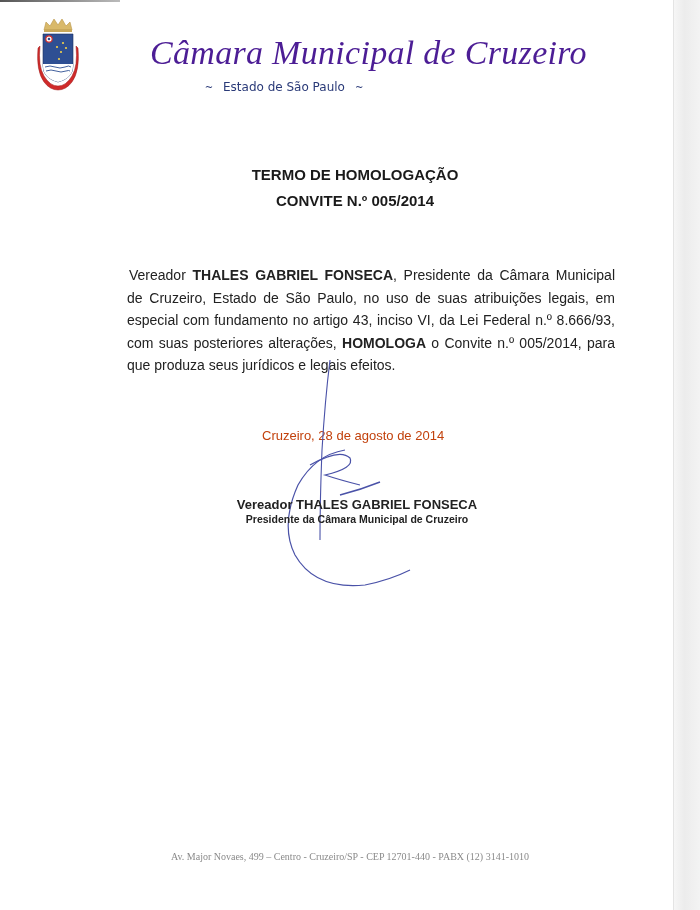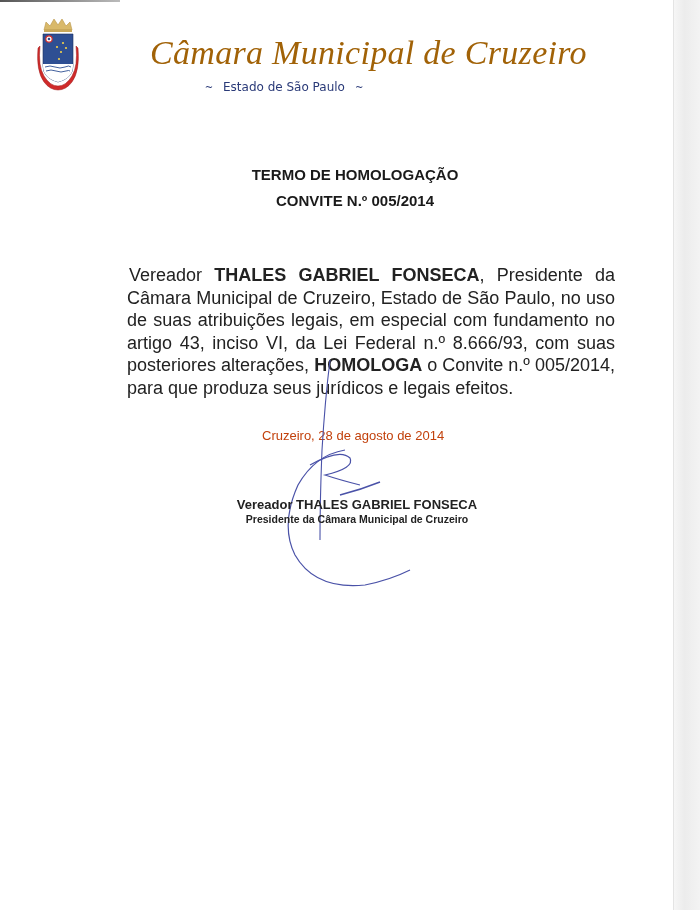--- a/index.html
+++ b/index.html
@@ -15,34 +15,34 @@
   }
   .right-edge {
     position: absolute; right: 0; top: 0; width: 26px; height: 910px;
     background: linear-gradient(to right, #f6f6f6, #ececec 40%, #f3f3f3);
     border-left: 1px solid #e4e4e4;
   }
   .crest { position: absolute; left: 36px; top: 16px; width: 44px; height: 76px; }
   .org-title {
     position: absolute; left: 150px; top: 34px; width: 420px;
     font-family: "Liberation Serif", serif; font-style: italic;
-    font-size: 34px; color: #a16207; letter-spacing: 0.3px; white-space: nowrap;
+    font-size: 34px; color: #4c1d95; letter-spacing: 0.3px; white-space: nowrap;
   }
   .org-subtitle {
     position: absolute; left: 0; top: 80px; width: 568px; text-align: center;
     font-family: "DejaVu Sans", sans-serif; font-size: 12px; color: #2a3a78;
   }
   .org-subtitle .tilde { font-size: 10px; margin: 0 10px; color: #2a3a78; }
   .doc-title {
     position: absolute; left: 0; width: 710px; text-align: center;
     font-weight: bold; font-size: 15px; color: #1a1a1a;
   }
   .body-text {
     position: absolute; left: 127px; top: 264px; width: 488px;
-    font-size: 18px; line-height: 22.5px; text-align: justify; color: #222;
+    font-size: 14px; line-height: 22.5px; text-align: justify; color: #222;
   }
   .body-text .indent { display: inline-block; width: 2px; }
   .date-line {
     position: absolute; left: 262px; top: 428px; font-size: 13px; color: #c2410c;
   }
   .sig-name {
     position: absolute; left: 0; top: 497px; width: 714px; text-align: center;
     font-weight: bold; font-size: 13px; color: #222;
   }
   .sig-role {
@@ -102,13 +102,14 @@
   <path d="M60 20 Q55 60 52 110 Q50 160 50 200" fill="none" stroke="#4a52a8" stroke-width="1.1"></path>
   <path d="M75 110 Q45 115 28 145 Q10 185 25 215 Q45 250 95 245 Q120 240 140 230" fill="none" stroke="#4a52a8" stroke-width="1.2"></path>
   <path d="M40 125 Q70 108 80 118 Q85 128 55 135 Q70 140 90 145" fill="none" stroke="#4a52a8" stroke-width="1.2"></path>
   <path d="M70 155 Q90 150 110 142" fill="none" stroke="#4a52a8" stroke-width="1.4"></path>
 </svg>
 
 <div class="sig-name">Vereador THALES GABRIEL FONSECA</div>
 <div class="sig-role">Presidente da Câmara Municipal de Cruzeiro</div>
 
 <div class="footer">
+  <div>Av. Major Novaes, 499 – Centro  -  Cruzeiro/SP  -  CEP 12701-440  -  PABX (12) 3141-1010</div>
 </div>
 
 </body></html>

